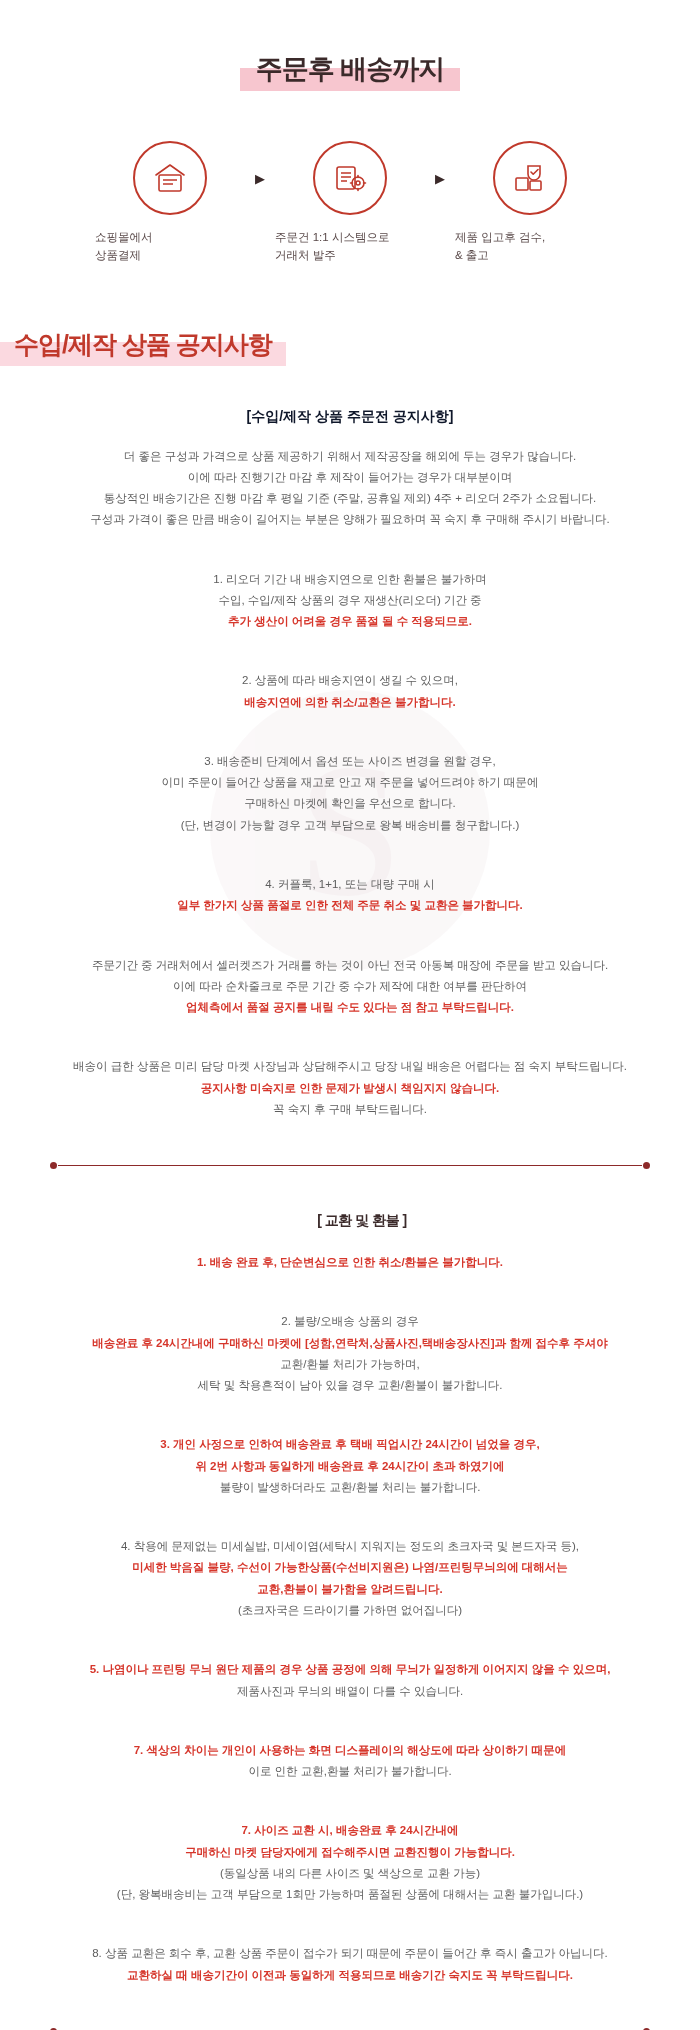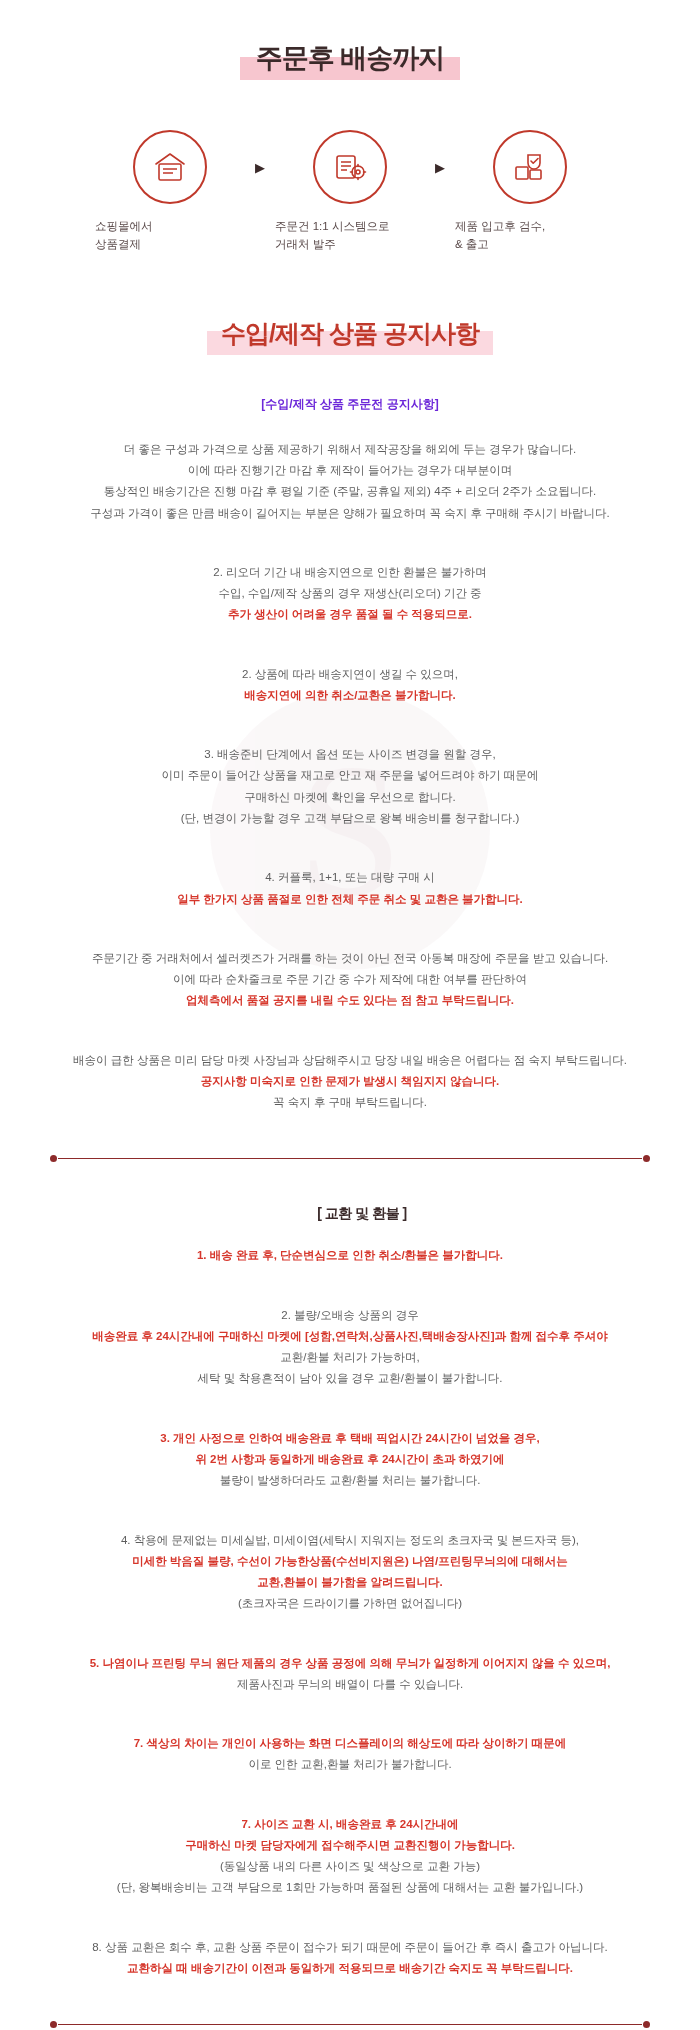--- a/index.html
+++ b/index.html
@@ -35,21 +35,21 @@
     text-align:center;
     font-size:190px;
     color:#f0e7e9;
     font-family:"Liberation Serif",serif;
   }
   .content{position:relative;z-index:2;}
 
   
   .top-title-wrap{
     text-align:center;
-    padding-top:38px;
+    padding-top:49px;
   }
   .top-title{
     display:inline-block;
     font-size:27px;
     font-weight:bold;
     color:#3b2a2a;
     letter-spacing:-1px;
     padding:2px 16px 4px 16px;
     background:linear-gradient(to bottom,rgba(255,255,255,0) 45%,#f7c6cf 45%,#f7c6cf 100%);
   }
@@ -84,21 +84,21 @@
   .arrow{
     width:30px;
     padding-top:30px;
     text-align:center;
     color:#3b2a2a;
     font-size:13px;
   }
 
   
   .section-title-wrap{
-    text-align:center;
+    text-align:left;
     margin-top:60px;
   }
   .section-title{
     display:inline-block;
     font-size:25px;
     font-weight:bold;
     color:#c0392b;
     letter-spacing:-1px;
     padding:3px 14px 5px 14px;
     background:linear-gradient(to bottom,rgba(255,255,255,0) 42%,#fbd9e0 42%,#fbd9e0 100%);
@@ -110,23 +110,23 @@
     margin:0 auto;
     width:620px;
     font-size:11.5px;
     line-height:1.85;
     color:#5d5d5d;
   }
   .block.gap-lg{margin-top:38px;}
   .block.gap-md{margin-top:38px;}
   .b-head{
     font-weight:bold;
-    color:#6d28d9;
-    font-size:12px;
-    margin-bottom:24px;
+    color:#0f172a;
+    font-size:14px;
+    margin-bottom:16px;
   }
   .ln{display:block;}
   .red{color:#d6362b;font-weight:bold;}
 
   
   .divider{
     width:600px;
     margin:42px auto;
     position:relative;
     height:8px;
@@ -229,21 +229,21 @@
 
     <div class="block gap-lg">
       <div class="b-head">[수입/제작 상품 주문전 공지사항]</div>
       <span class="ln">더 좋은 구성과 가격으로 상품 제공하기 위해서 제작공장을 해외에 두는 경우가 많습니다.</span>
       <span class="ln">이에 따라 진행기간 마감 후 제작이 들어가는 경우가 대부분이며</span>
       <span class="ln">통상적인 배송기간은 진행 마감 후 평일 기준 (주말, 공휴일 제외) 4주 + 리오더 2주가 소요됩니다.</span>
       <span class="ln">구성과 가격이 좋은 만큼 배송이 길어지는 부분은 양해가 필요하며 꼭 숙지 후 구매해 주시기 바랍니다.</span>
     </div>
 
     <div class="block gap-lg">
-      <span class="ln">2. 리오더 기간 내 배송지연으로 인한 환불은 불가하며</span>
+      <span class="ln">1. 리오더 기간 내 배송지연으로 인한 환불은 불가하며</span>
       <span class="ln">수입, 수입/제작 상품의 경우 재생산(리오더) 기간 중</span>
       <span class="ln red">추가 생산이 어려울 경우 품절 될 수 적용되므로.</span>
     </div>
 
     <div class="block gap-md">
       <span class="ln">2. 상품에 따라 배송지연이 생길 수 있으며,</span>
       <span class="ln red">배송지연에 의한 취소/교환은 불가합니다.</span>
     </div>
 
     <div class="block gap-md">

